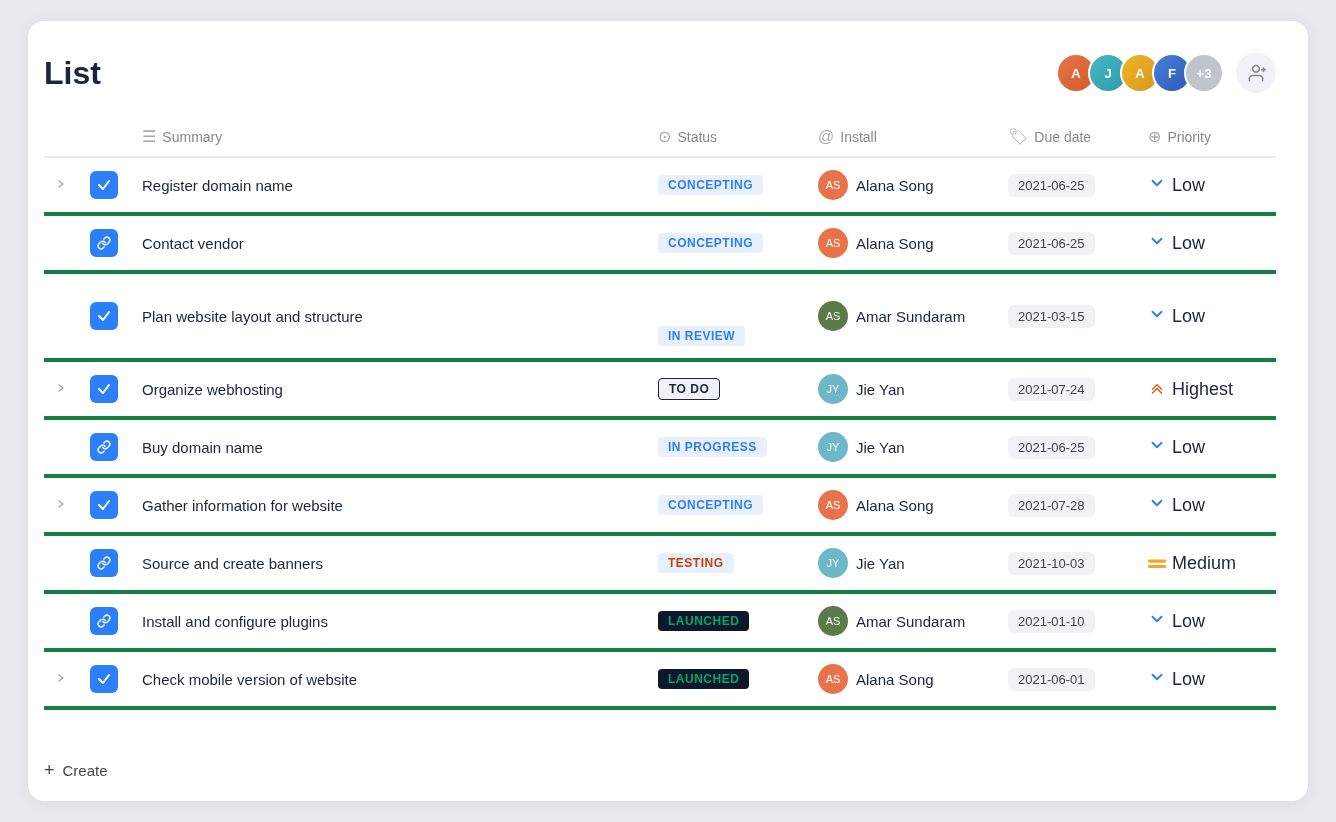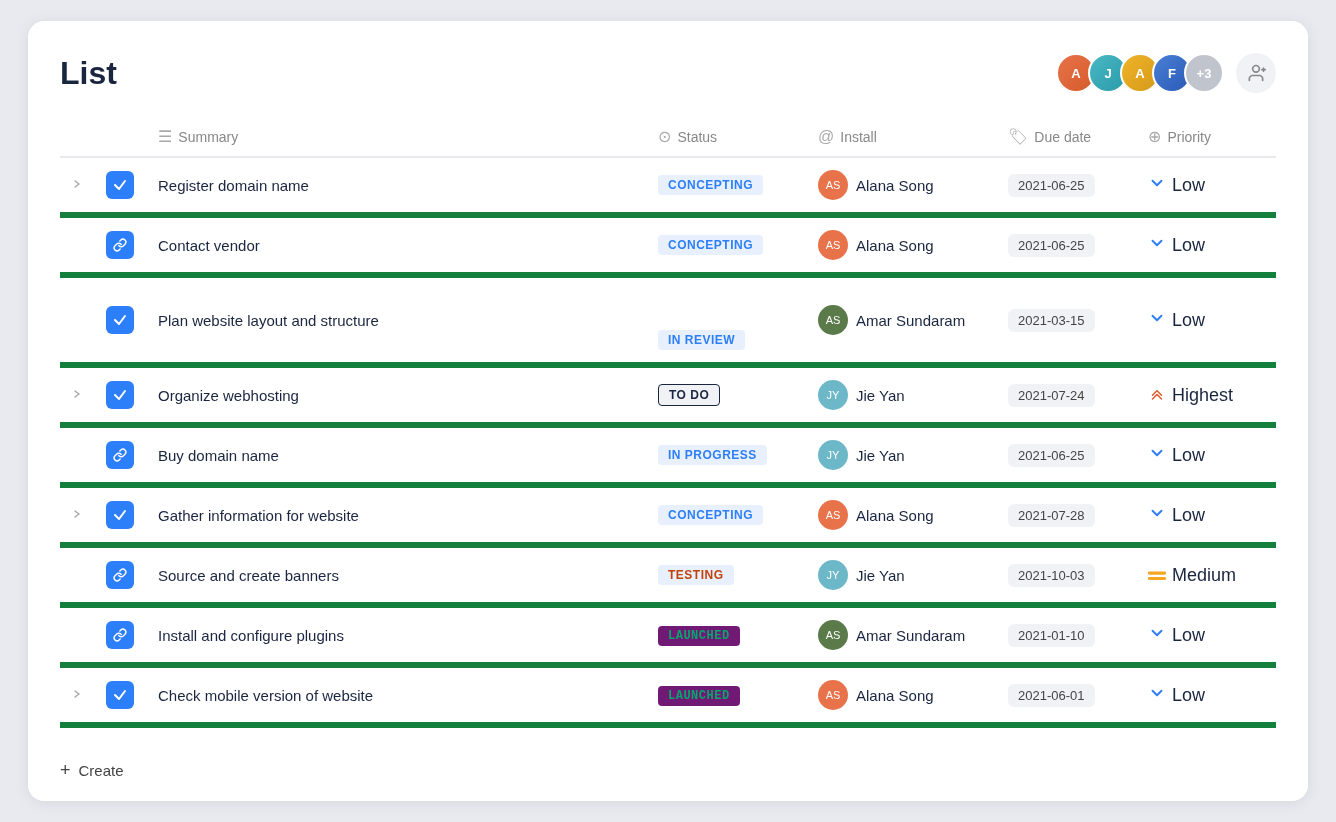--- a/index.html
+++ b/index.html
@@ -9,21 +9,21 @@
       justify-content: center;
       align-items: center;
       min-height: 100vh;
       font-family: -apple-system, BlinkMacSystemFont, 'Segoe UI', sans-serif;
     }
     .card {
       background: #fff;
       border-radius: 16px;
       width: 1280px;
       min-height: 780px;
-      padding: 32px 32px 0 32px;
+      padding: 32px 32px 0 16px;
       box-shadow: 0 2px 16px rgba(0,0,0,0.08);
       display: flex;
       flex-direction: column;
     }
     .header {
       display: flex;
       align-items: center;
       justify-content: space-between;
       margin-bottom: 24px;
     }
@@ -99,21 +99,21 @@
     thead th .col-header {
       display: flex;
       align-items: center;
       gap: 6px;
     }
     .th-icon {
       font-size: 16px;
       color: #aaa;
     }
     tbody tr {
-      border-bottom: 6px solid #15803d;
+      border-bottom: 4px solid #15803d;
       transition: background 0.1s;
     }
     tbody td {
       padding: 12px 12px;
       font-size: 15px;
       color: #1a2540;
       vertical-align: middle;
     }
     .row-expand {
       width: 24px;
@@ -173,23 +173,22 @@
     }
     .badge-in-progress {
       background: #e8f0fe;
       color: #2d7ff9;
     }
     .badge-testing {
       background: #e8f0fe;
       color: #c2410c;
     }
     .badge-launched {
-      background: #701a75;
+      background: #0f172a;
       color: #00a86b;
-      font-family: Liberation Mono, monospace;
     }
     
     .assignee-cell {
       display: flex;
       align-items: center;
       gap: 8px;
     }
     .assignee-avatar {
       width: 30px;
       height: 30px;

